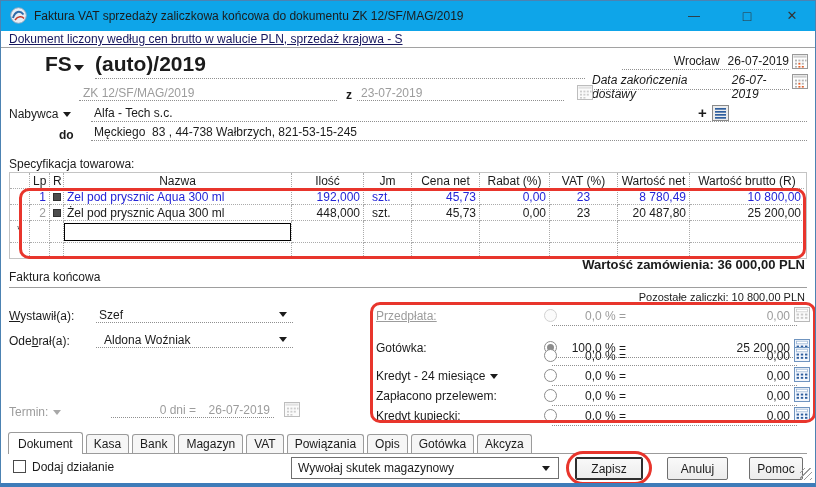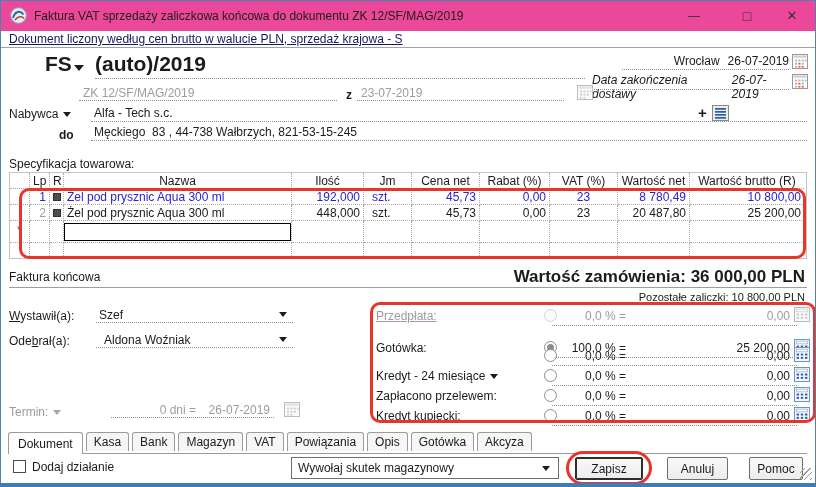--- a/index.html
+++ b/index.html
@@ -9,21 +9,21 @@
     font-size:12px;color:#1b1b1b;}
   .abs{position:absolute;}
   .dotted{border-bottom:1px dotted #8f8f8f;}
   .gray{color:#9c9c9c;}
   .bold{font-weight:bold;}
   .pre{white-space:pre;}
   .arr{display:inline-block;width:0;height:0;border-left:4px solid transparent;
     border-right:4px solid transparent;border-top:5px solid #1b1b1b;vertical-align:middle;margin-left:5px;}
   .arr.g{border-top-color:#a8a8a8;}
   
-  .titlebar{left:0;top:0;width:100%;height:40px;background:#ec4899;border-bottom:1px solid #e4e4e4;}
+  .titlebar{left:0;top:0;width:100%;height:40px;background:#0ea5e9;border-bottom:1px solid #e4e4e4;}
   .winbtn{top:4px;height:22px;text-align:center;line-height:22px;font-size:12px;color:#333;}
   .linkrow{left:0;top:30px;width:100%;height:17px;background:#fff;border-bottom:1px solid #a2a2a2;}
   .noticelink{position:absolute;left:8px;top:1px;text-decoration:underline;color:#17175e;}
   
   .tbl{position:absolute;left:8px;top:171px;width:798px;height:87px;border:1px solid #c4c4c4;
     display:grid;grid-template-columns:20px 20px 14px 228px 72px 48px 68px 70px 68px 72px 114px;
     grid-template-rows:16px 16px 16px 22px 1fr;background:#fff;}
   .tbl>div{border-right:1px dotted #ababab;border-bottom:1px dotted #ababab;
     padding:1px 3px;overflow:hidden;white-space:nowrap;}
   .tbl>div:nth-child(11n){border-right:none;}
@@ -41,21 +41,21 @@
   .payrow::after{content:"";position:absolute;left:178px;right:14px;bottom:0;border-bottom:1px dotted #8f8f8f;}
   .pl{position:absolute;left:2px;top:3px;white-space:nowrap;}
   .plink span{text-decoration:underline;color:#9c9c9c;}
   .pp{position:absolute;left:184px;top:3px;width:68px;text-align:right;}
   .pa{position:absolute;left:256px;top:3px;width:160px;text-align:right;}
   .radio{position:absolute;top:3px;width:13px;height:13px;border:1px solid #8c8c8c;border-radius:50%;background:#fff;}
   .radio.sel::after{content:"";position:absolute;left:2px;top:2px;width:7px;height:7px;border-radius:50%;background:#8c8c8c;}
   .radio.dis{border-color:#d2d2d2;background:#fbfbfb;}
   .icon-wrap{position:absolute;top:1px;line-height:0;}
   
-  .tabs{position:absolute;left:7px;top:431px;height:22px;display:flex;align-items:flex-start;gap:3px;}
+  .tabs{position:absolute;left:7px;top:431px;height:22px;display:flex;align-items:center;gap:3px;}
   .tab{border:1px solid #9b9b9b;border-bottom:none;border-radius:3px 3px 0 0;background:#f6f6f6;
     height:19px;padding:2px 7px 0;font-size:12px;white-space:nowrap;}
   .tab.active{height:22px;background:#fff;padding:4px 9px 0;position:relative;z-index:3;}
   .paneline{position:absolute;left:7px;top:452px;width:799px;height:1px;background:#9b9b9b;}
   
   .btn{position:absolute;top:456px;height:23px;background:linear-gradient(#f9f9f9,#ececec);
     border:1px solid #6f6f6f;border-radius:2px;font-size:12px;font-family:inherit;color:#1b1b1b;}
   .btn.default{border:1px solid #2e2e2e;box-shadow:inset 0 0 0 1px #2e2e2e;}
   
   .ann{position:absolute;border:3px solid #e8352c;border-radius:10px;pointer-events:none;z-index:40;}
@@ -246,21 +246,21 @@
       <div class="nb"></div>
       <div class="nb"></div>
       <div class="nb"></div>
       <div class="nb"></div>
       <div class="nb"></div>
   </div>
   <div class="ann" style="left:18px;top:187px;width:787px;height:71px;"></div>
 
   <div class="abs" style="left:8px;top:269px;">Faktura końcowa</div>
   <div class="abs" style="left:8px;top:286px;width:798px;height:1px;background:#9e9e9e;"></div>
-  <div class="abs bold" style="right:10px;top:266px;font-size:17px;">Wartość zamówienia: 36 000,00 PLN</div>
+  <div class="abs bold" style="right:10px;top:256px;font-size:13px;">Wartość zamówienia: 36 000,00 PLN</div>
   <div class="abs" style="right:10px;top:290px;font-size:11px;">Pozostałe zaliczki: 10 800,00 PLN</div>
 
   <div class="abs" style="left:8px;top:308px;"><u>W</u><span>ystawił(a):</span></div>
   <div class="abs dotted" style="left:95px;top:305px;width:197px;height:17px;">
     <span class="abs" style="left:3px;top:2px;">Szef</span>
     <span class="arr abs" style="right:6px;top:6px;"></span>
   </div>
   <div class="abs" style="left:8px;top:333px;"><span>Ode</span><u>b</u><span>rał(a):</span></div>
   <div class="abs dotted" style="left:95px;top:330px;width:197px;height:17px;">
     <span class="abs" style="left:8px;top:2px;">Aldona Woźniak</span>

